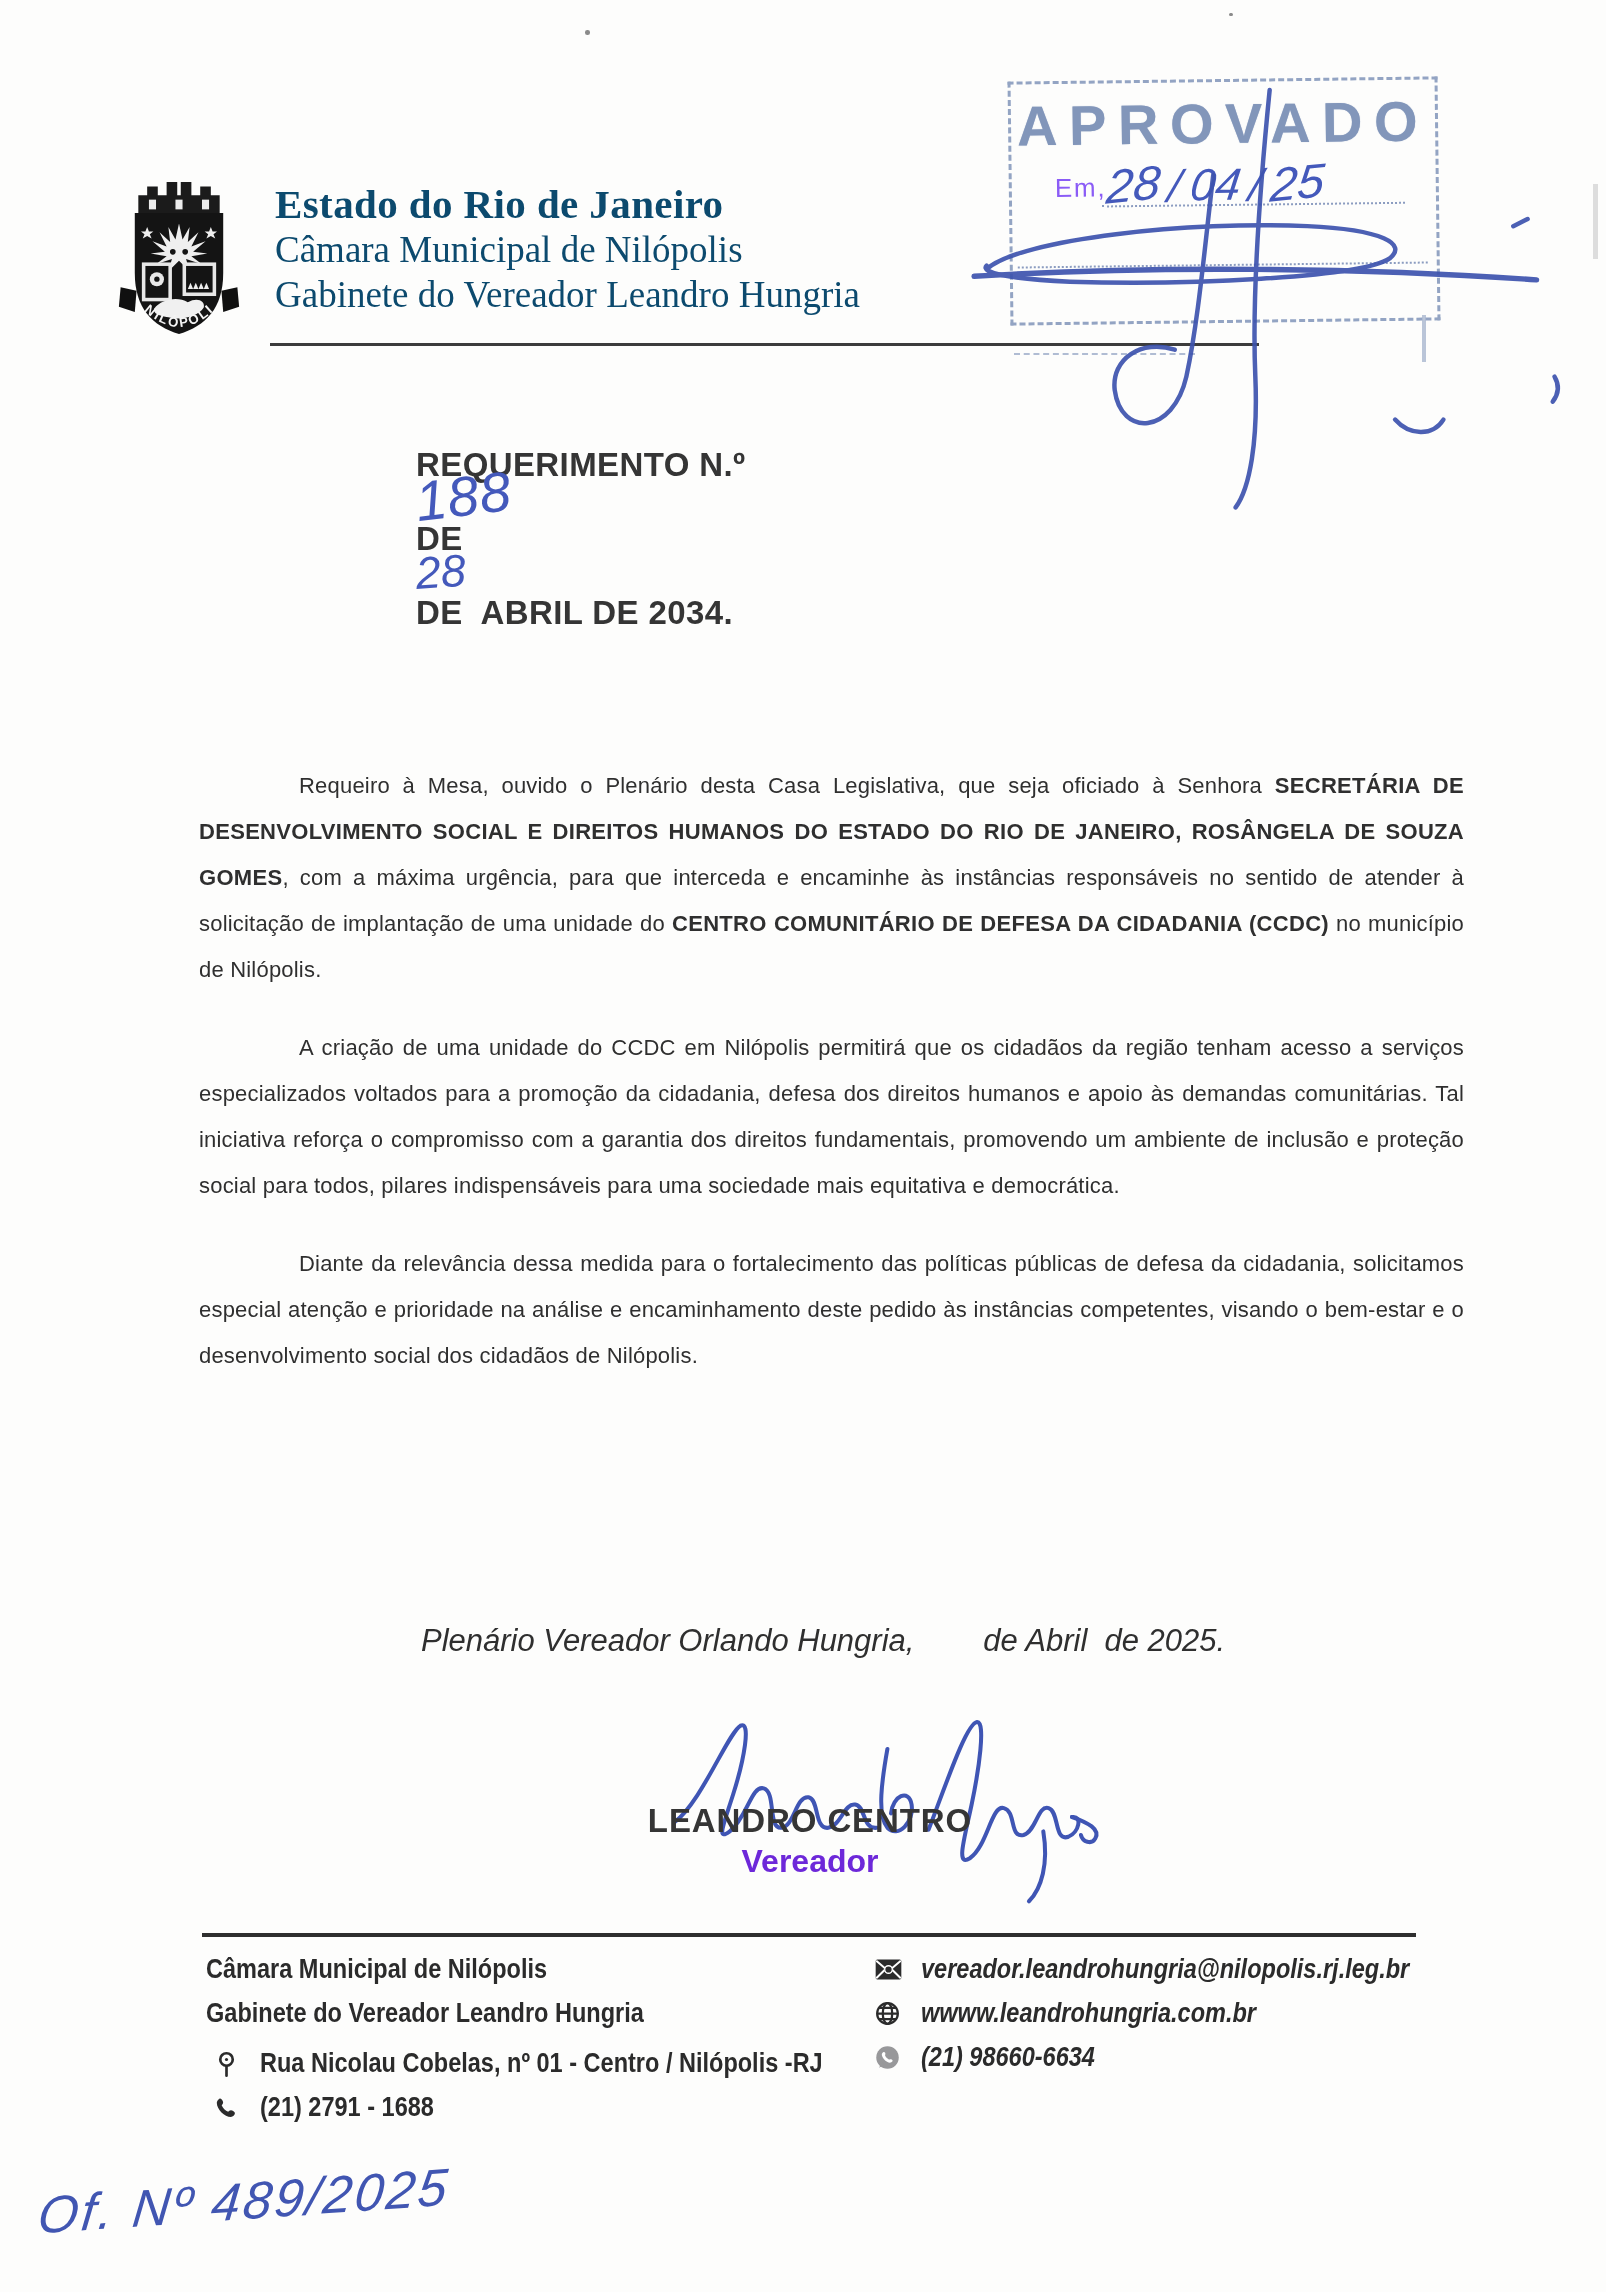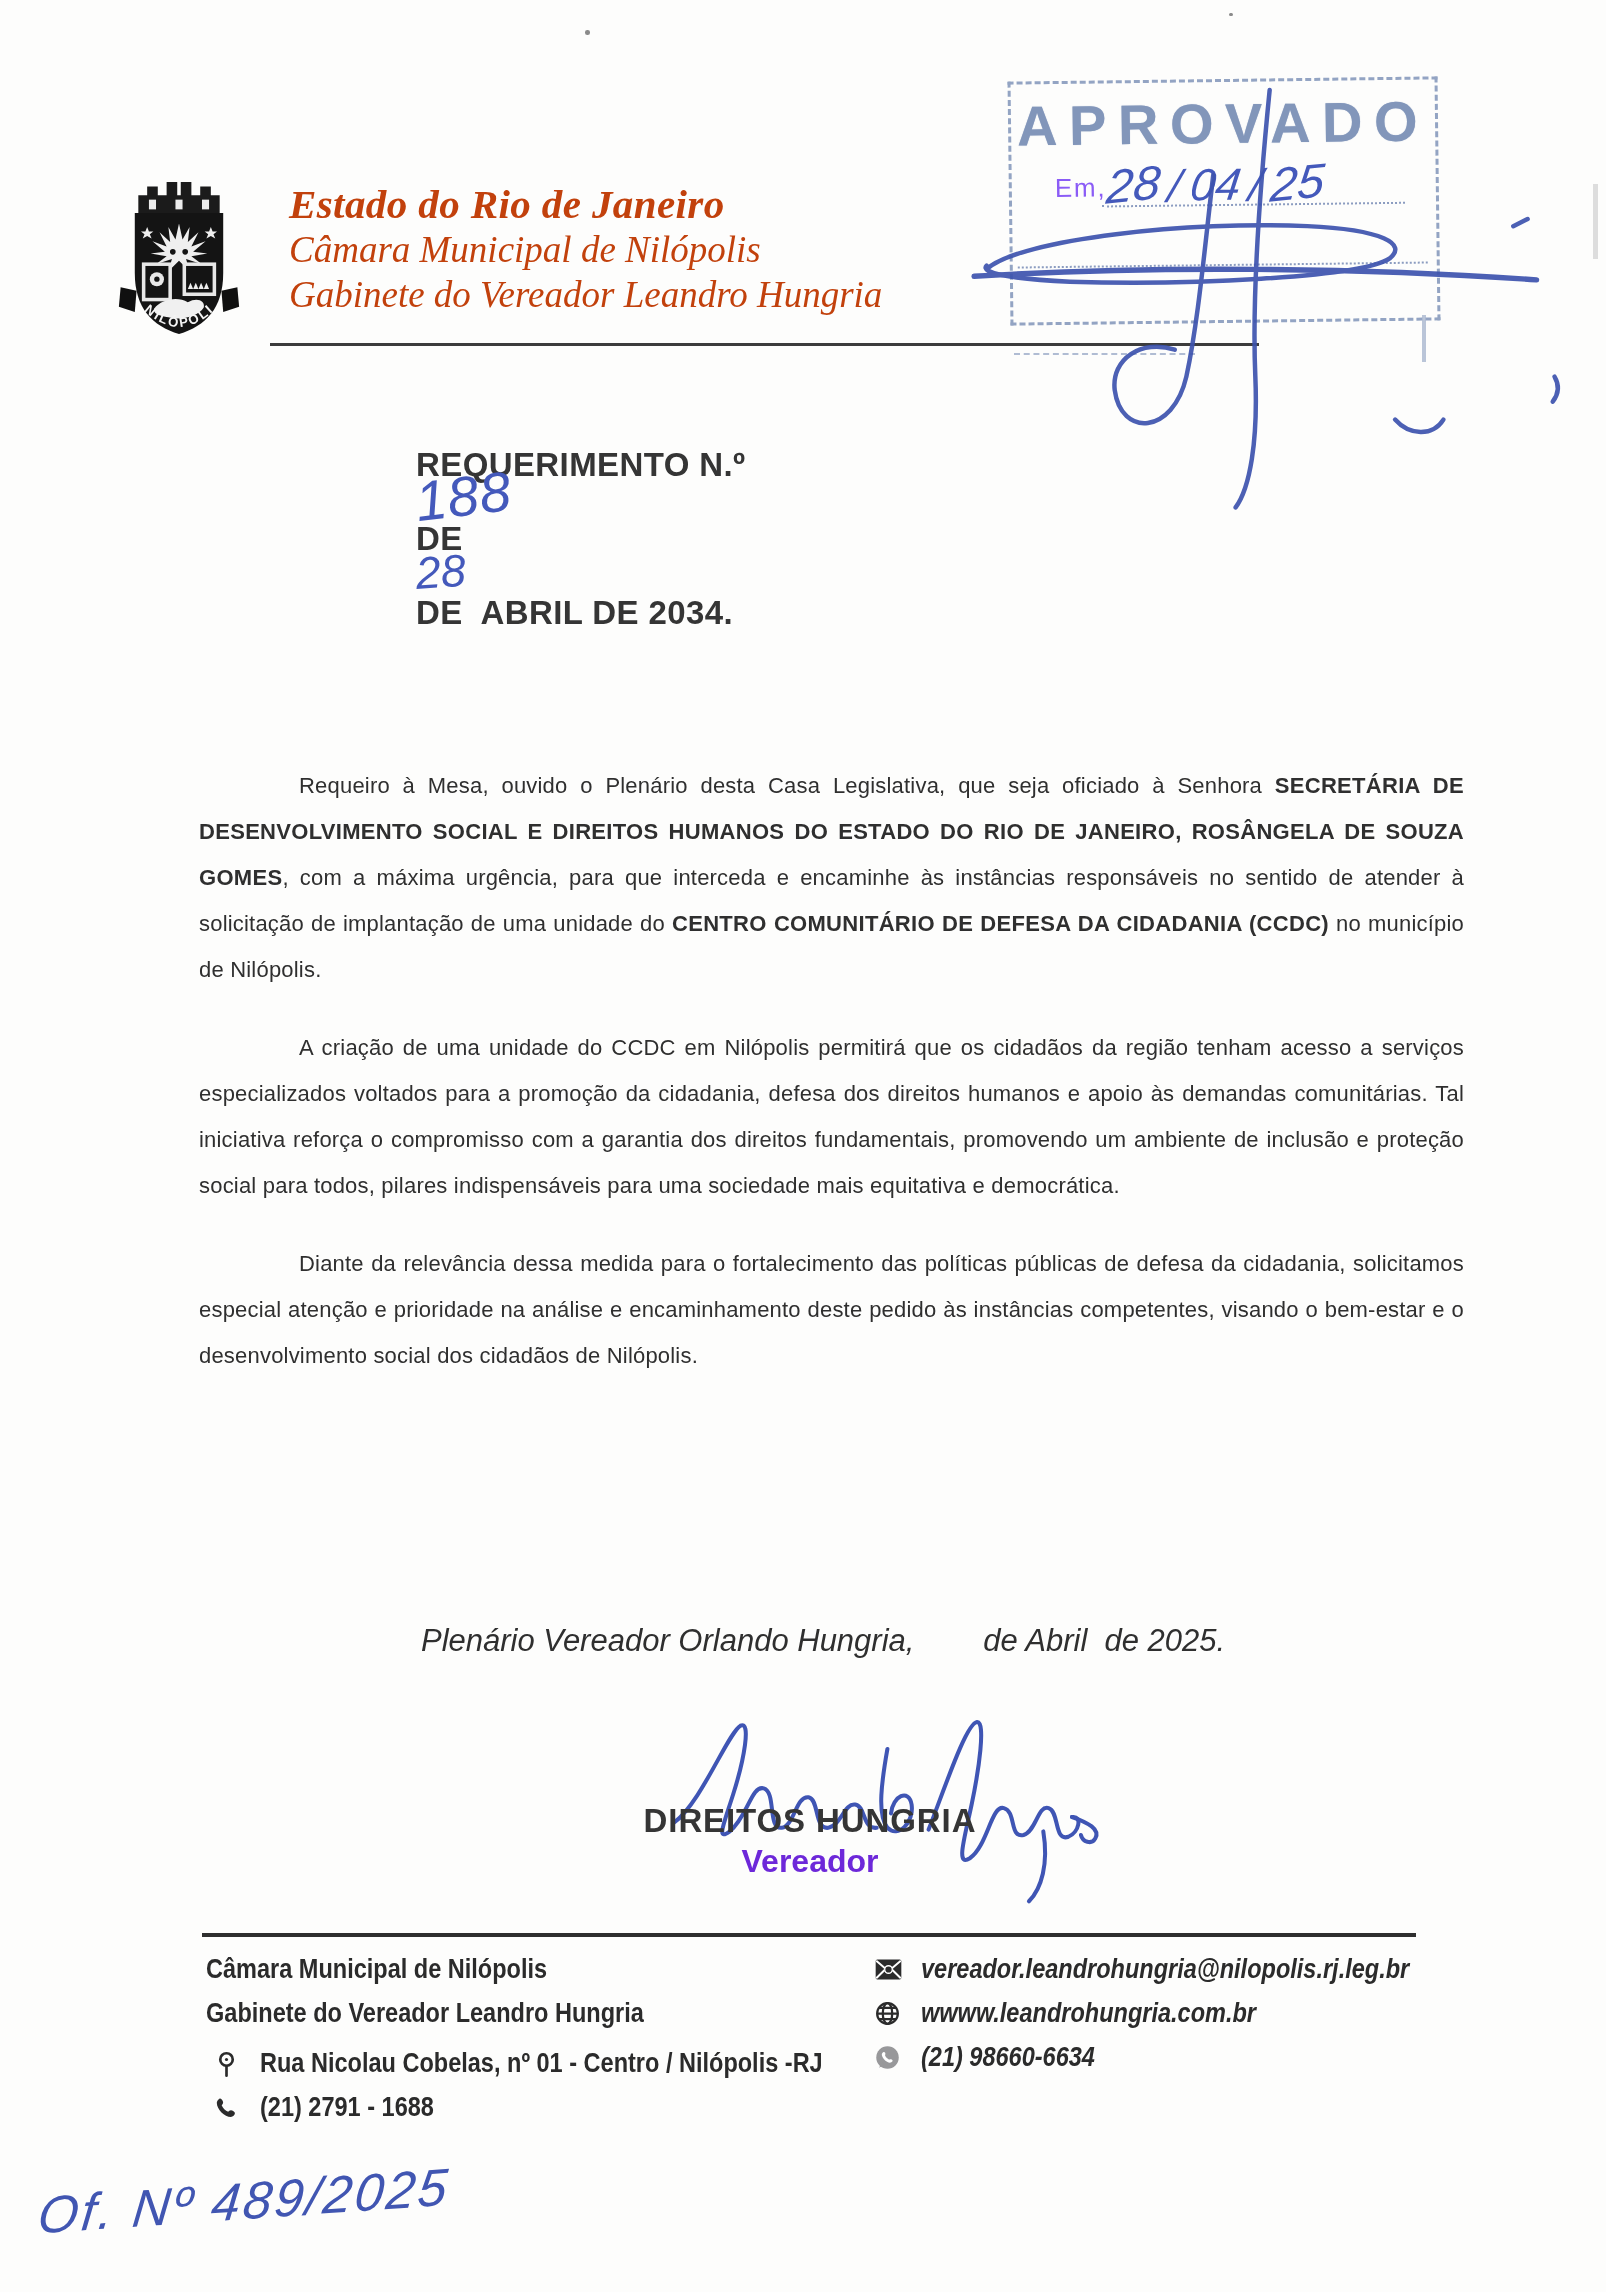--- a/index.html
+++ b/index.html
@@ -3,21 +3,21 @@
 <meta charset="utf-8">
 <style>
   html,body{margin:0;padding:0;background:#e8e8e8;}
   .page{
     position:relative; width:1607px; height:2293px; margin:0 auto;
     background:#fdfdfc; overflow:hidden;
     font-family:"Liberation Sans", sans-serif; color:#2e2e2e;
   }
   
   .emblem{position:absolute; left:117px; top:174px; width:124px; height:168px;}
-  .hdr{position:absolute; left:289px; top:182px; font-family:"Liberation Serif", serif; font-style:italic; color:#c2410c; line-height:45px;}
+  .hdr{position:absolute; left:275px; top:182px; font-family:"Liberation Serif", serif; color:#0c4a6e; line-height:45px;}
   .hdr .l1{font-size:41px; font-weight:bold; letter-spacing:0.4px;}
   .hdr .l2,.hdr .l3{font-size:37px;}
   .hdr-rule{position:absolute; left:270px; top:343px; width:989px; height:2.7px; background:#3c3c3c;}
   
   .stamp{position:absolute; left:1009px; top:79px; width:430px; height:244px;
     border:3.6px dashed #93a4c3; transform:rotate(-.7deg); box-sizing:border-box;}
   .stamp-title{margin-top:9px; text-align:center; font-size:56px; font-weight:800;
     letter-spacing:11.6px; color:#8296ba; text-shadow:0 0 0.9px #aab6cf;}
   .stamp-date{position:absolute; left:43px; top:79px; display:flex; align-items:flex-end;}
   .stamp-em{font-size:26px; color:#8b5cf6; letter-spacing:1.8px; padding-bottom:3.6px;}
@@ -152,21 +152,21 @@
 
   <div class="closing">Plenário Vereador Orlando Hungria,        de Abril  de 2025.</div>
 
   <svg class="sig-scribble" viewBox="0 0 520 240" fill="none" stroke="#3f55b4" stroke-width="4.5" stroke-linecap="round">
     <path d="M18,140 C48,118 78,40 92,32 C104,26 96,70 84,108 C74,140 64,162 80,150 C100,134 104,98 118,102 C132,106 122,148 138,146 C152,144 154,110 168,112 C180,114 174,148 190,146 C204,144 208,118 220,120 C232,122 228,148 244,146"></path>
     <path d="M256,58 C250,92 244,132 256,146 C268,158 286,140 283,120 C280,102 262,110 260,130"></path>
     <path d="M302,148 C322,96 344,30 356,28 C366,27 358,82 350,120 C342,158 332,190 348,180 C368,166 372,120 386,124 C400,128 392,158 408,154 C422,150 424,120 436,124 C448,128 442,162 458,156 C470,151 474,132 462,134"></path>
     <path d="M430,150 C436,186 428,214 414,228"></path>
     <path d="M462,134 C480,140 494,148 488,158 C484,165 474,162 472,154"></path>
   </svg>
-  <div class="sig-name">DIREITOS HUNGRIA</div>
+  <div class="sig-name">LEANDRO CENTRO</div>
   <div class="sig-role">Vereador</div>
 
   <div class="ftr-rule"></div>
 
   <div class="ftr-col ftr-left">
     <div class="ftr-row">
       <span class="cnd">Câmara Municipal de Nilópolis</span>
     </div>
     <div class="ftr-row">
       <span class="cnd">Gabinete do Vereador Leandro Hungria</span>

